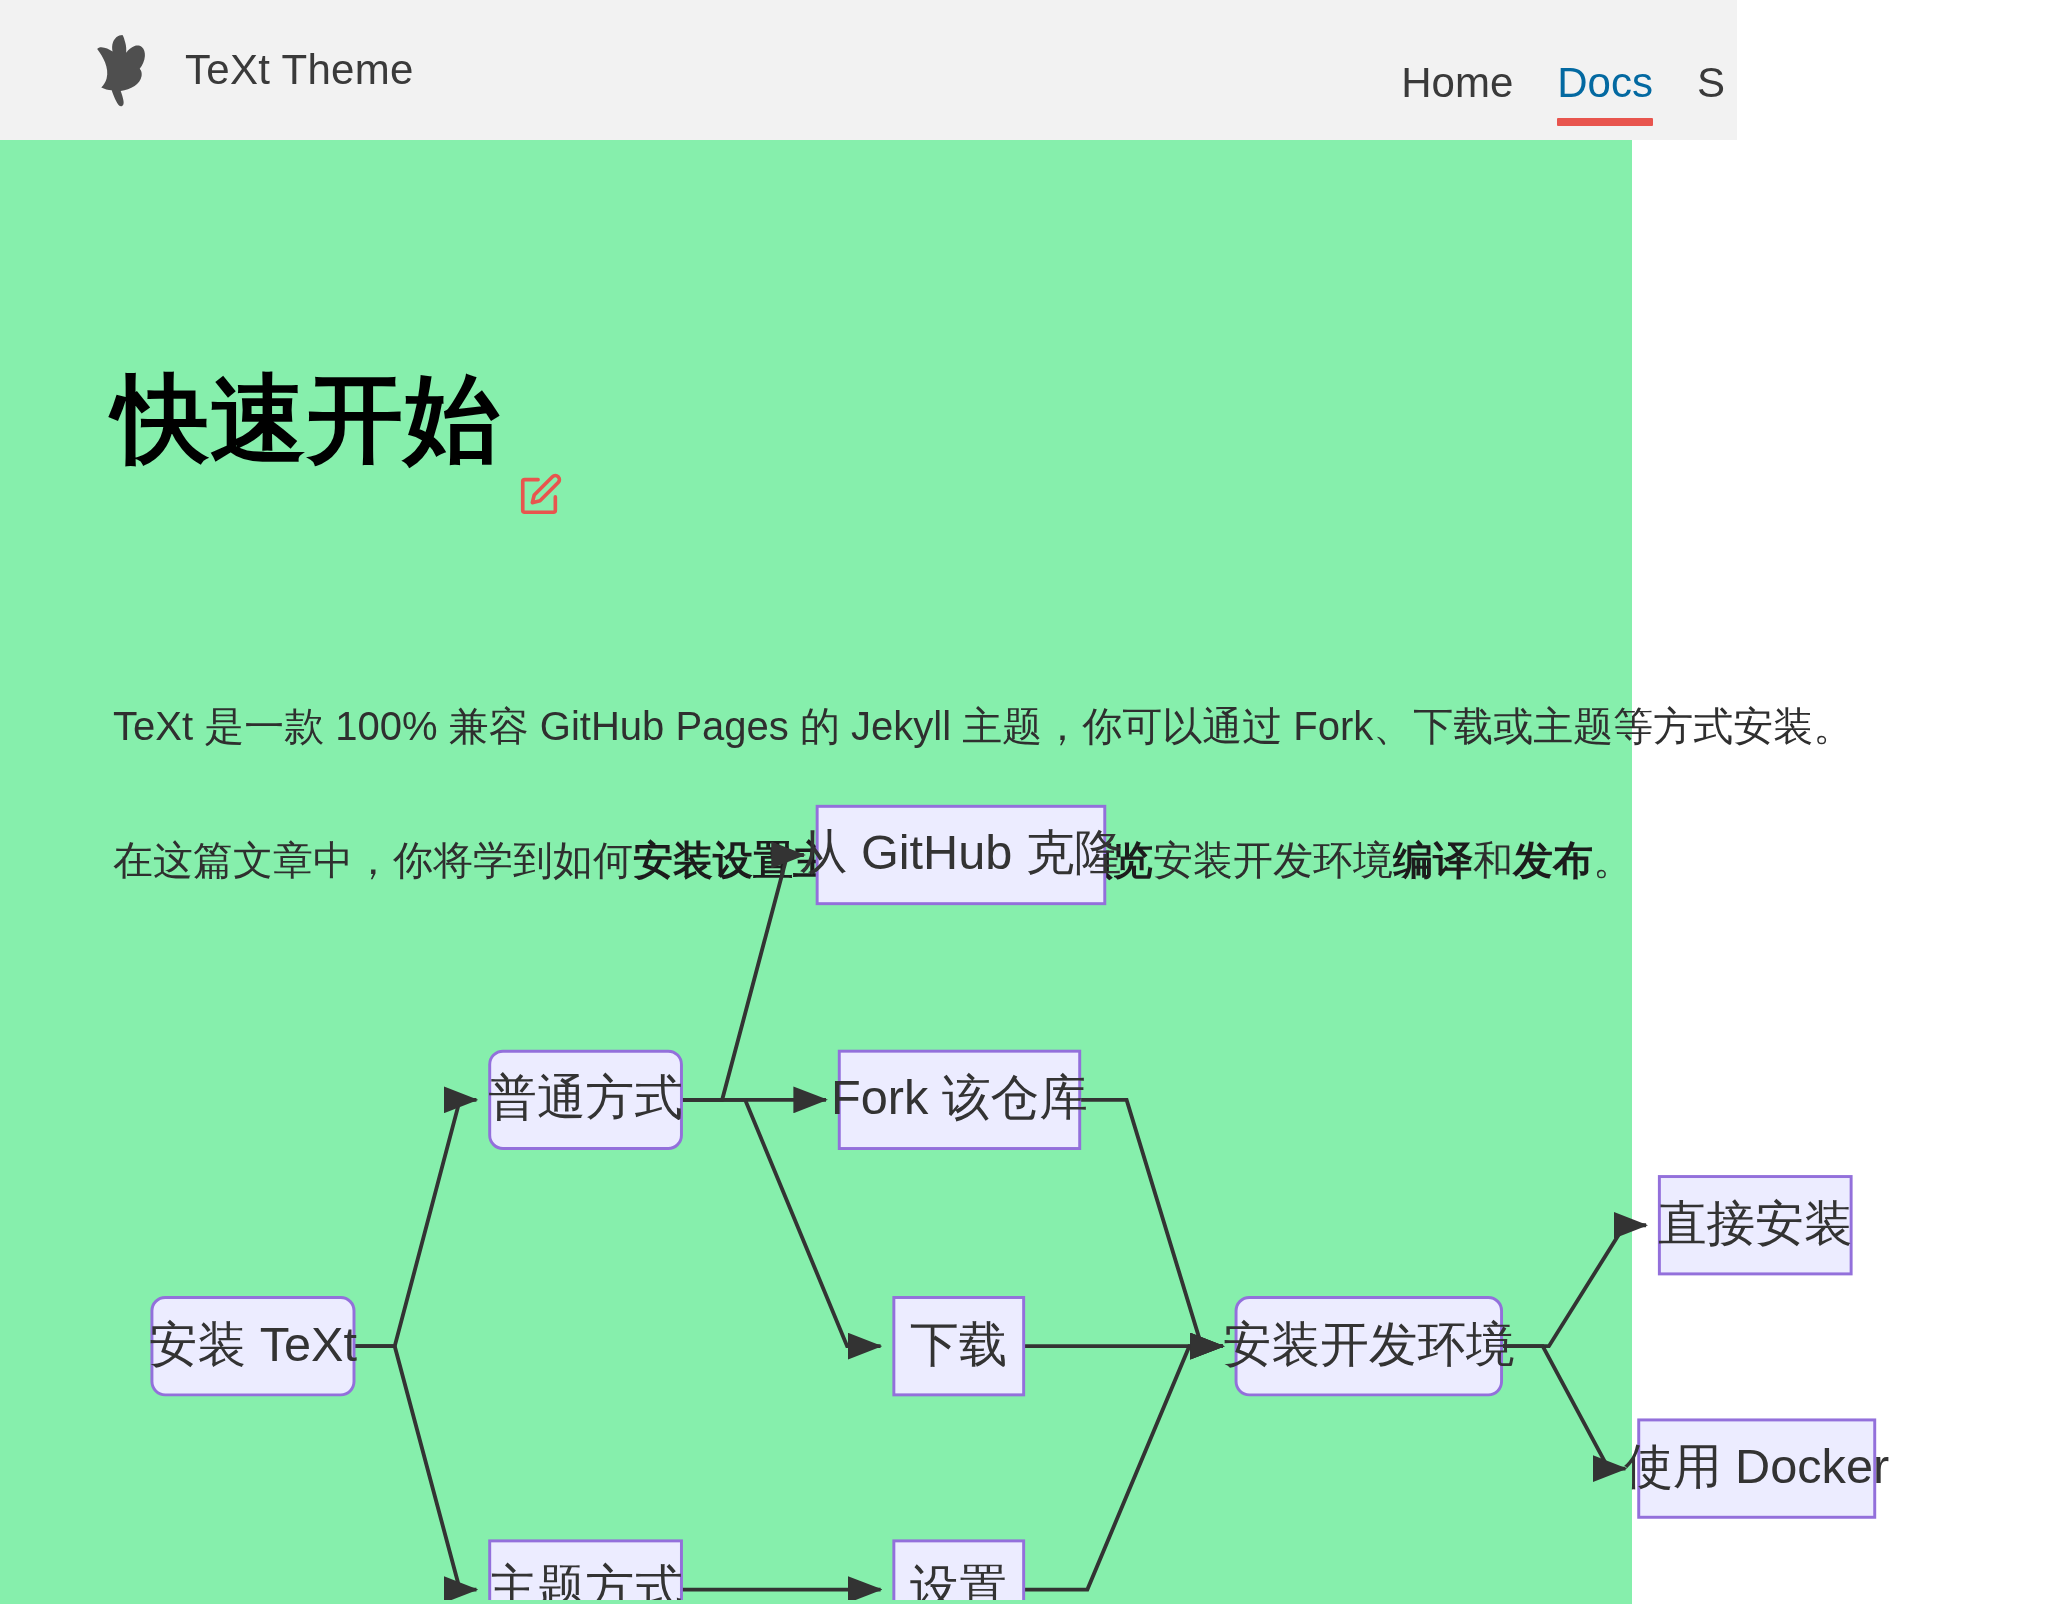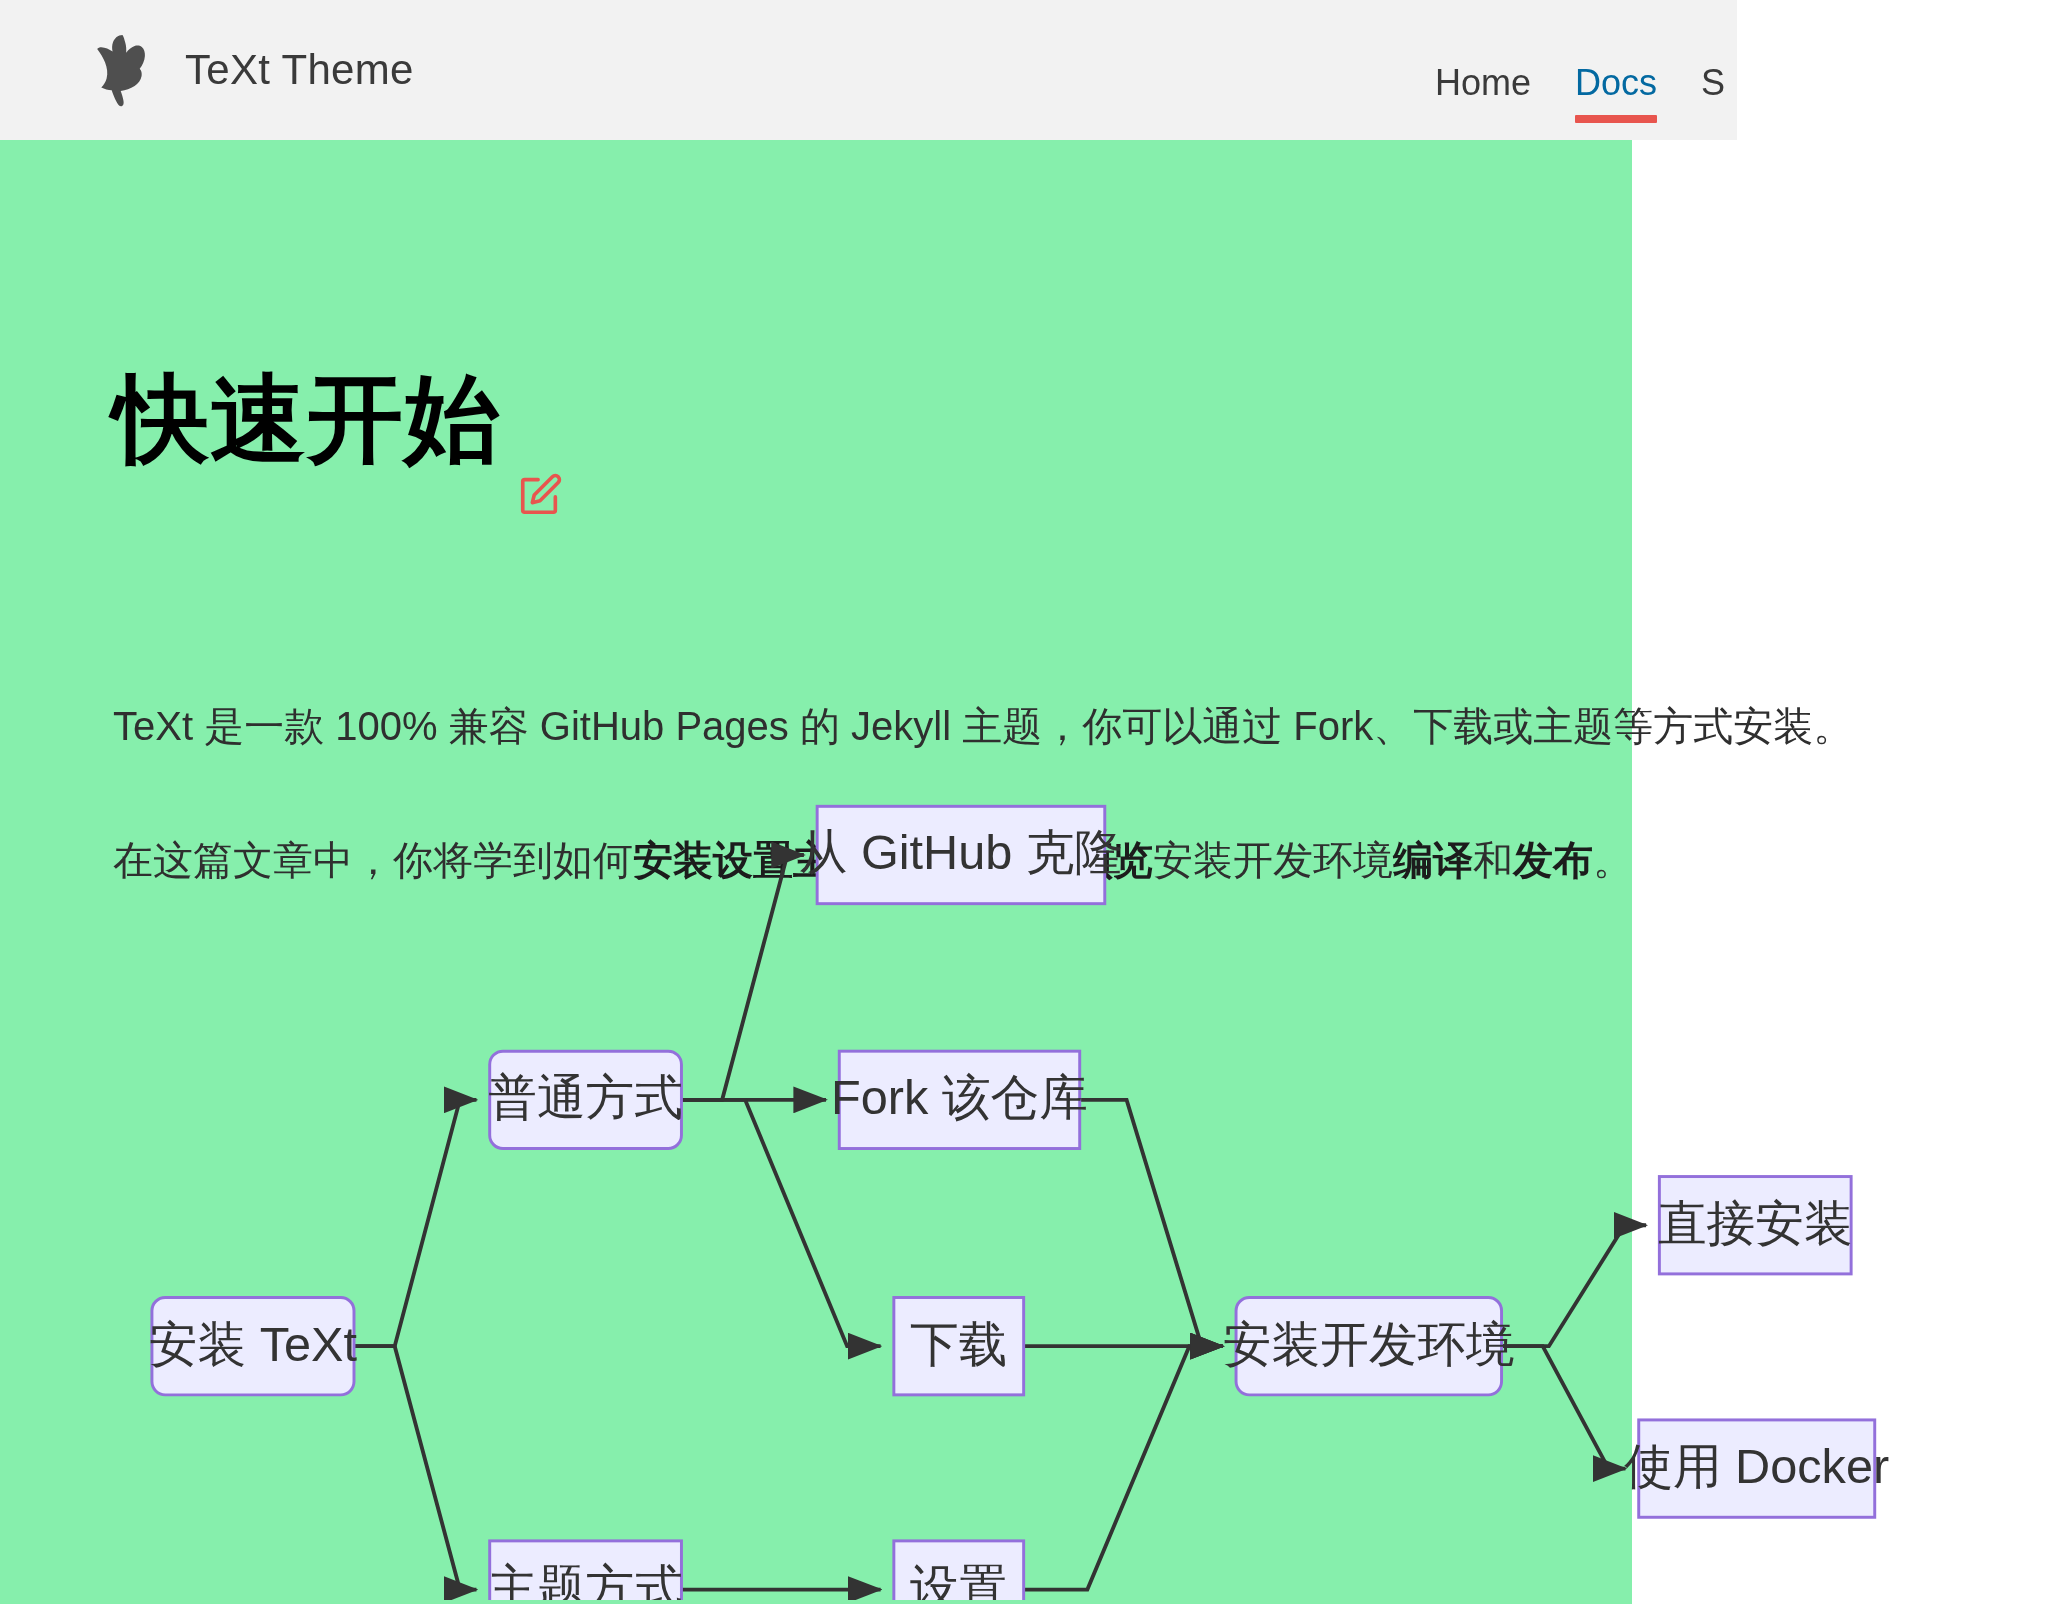--- a/index.html
+++ b/index.html
@@ -55,21 +55,21 @@
     position: absolute;
     right: -10px;
     top: 0;
     height: 140px;
     display: flex;
     align-items: center;
     gap: 0px;
   }
   .nav-item {
     position: relative;
-    font-size: 36px;
+    font-size: 42px;
     color: #3a3a3a;
     padding: 0 22px;
     line-height: 1;
     white-space: nowrap;
     cursor: pointer;
     text-decoration: none;
     margin-top: 25px;
   }
   .nav-item.active {
     color: #0369a1;

